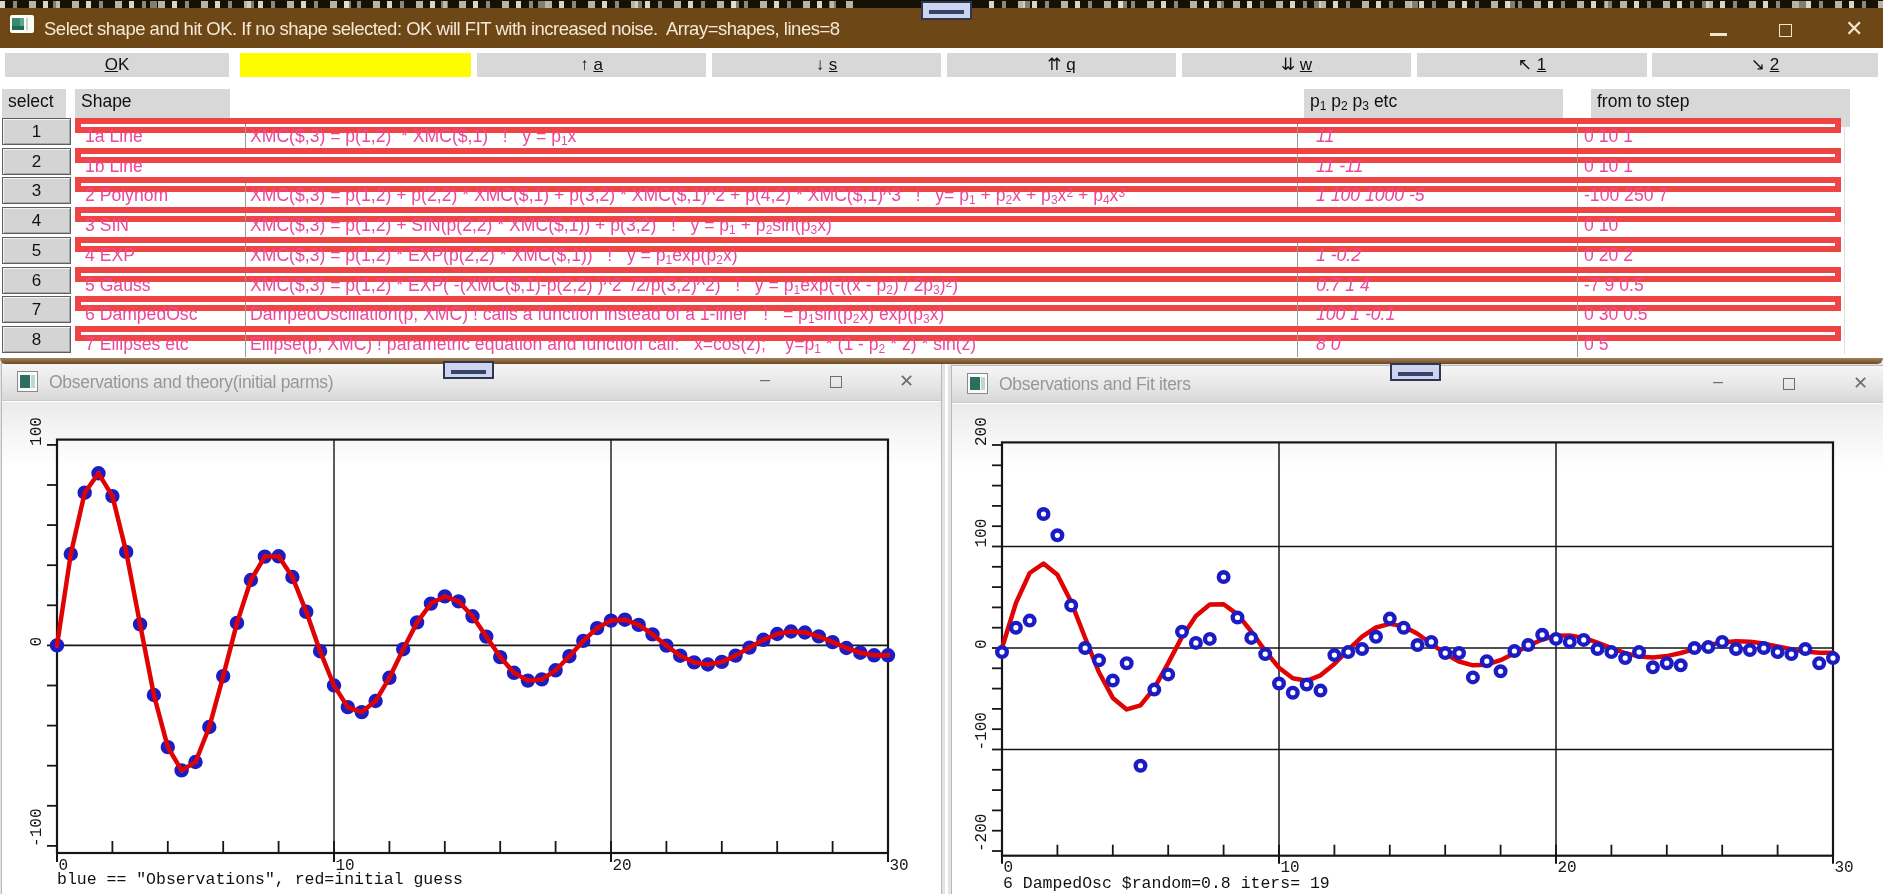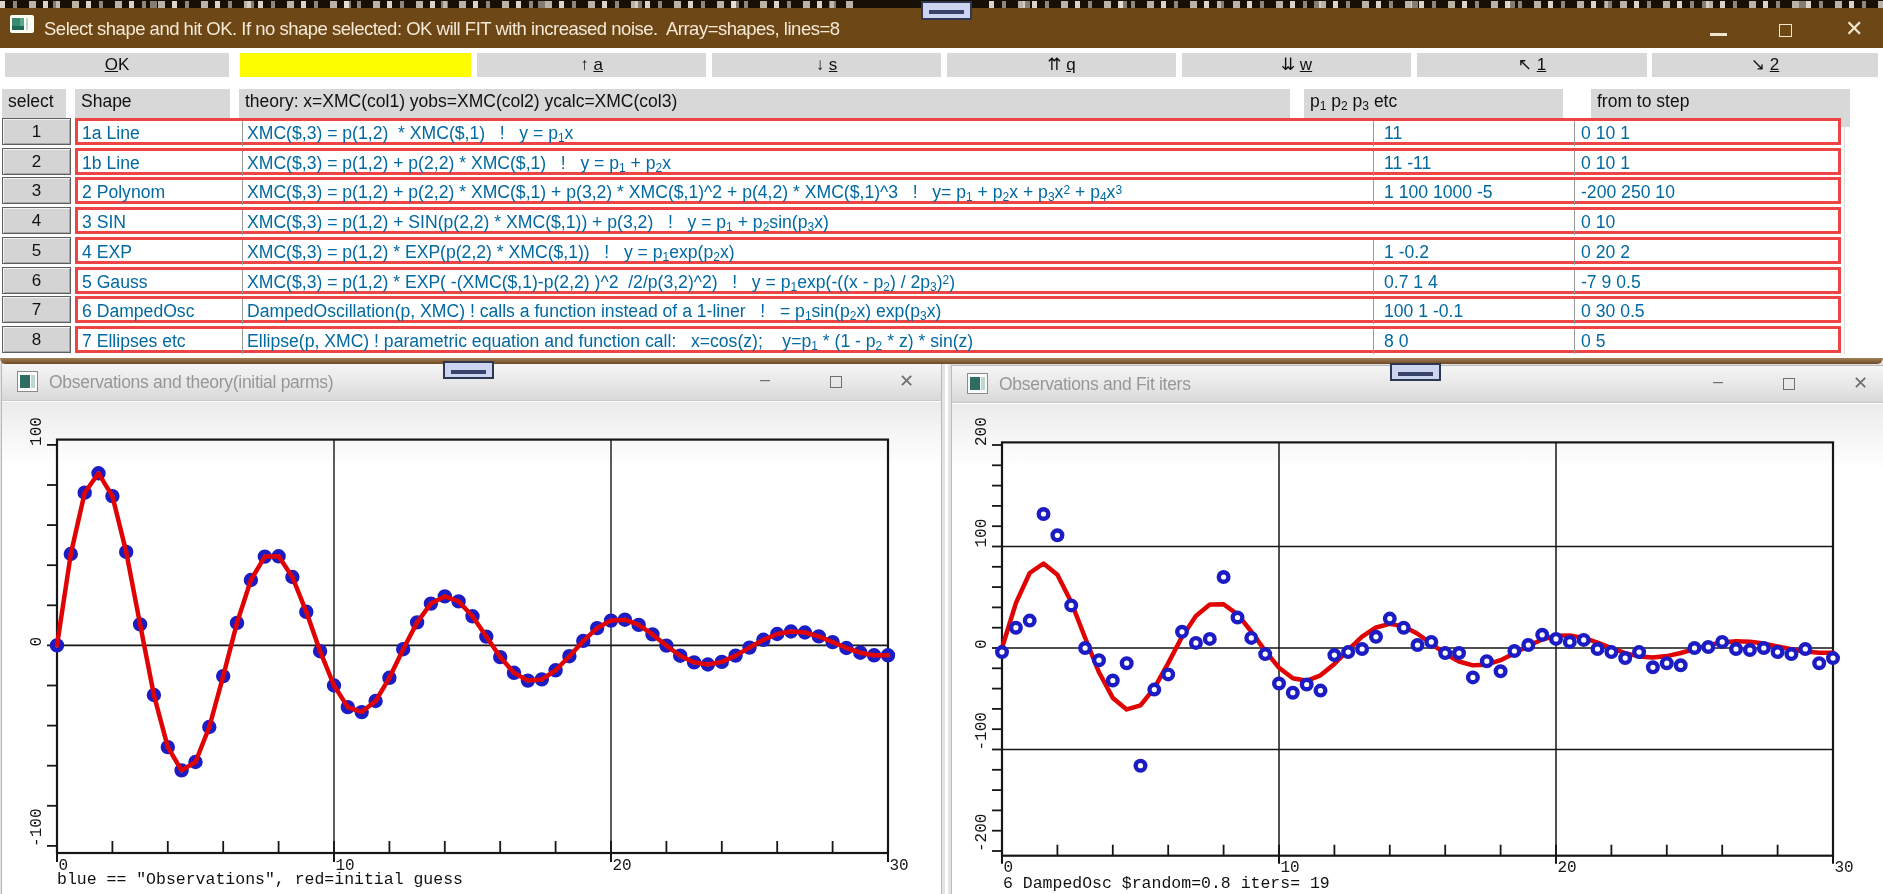--- a/index.html
+++ b/index.html
@@ -35,26 +35,26 @@
 .yellow { background:#fdfd00; }
 
 
 .hcell { position:absolute; top:89px; height:38px; background:#d8d8d8; color:#111;
   font-size:17.5px; line-height:24px; padding-left:6px; }
 
 
 .selcell { position:absolute; left:2px; width:69px; height:27px; background:#d4d4d4;
   border:1px solid #5f5f5f; box-shadow:inset 1px 1px 0 #f2f2f2, inset -1px -1px 0 #a8a8a8;
   text-align:center; font-size:17px; line-height:25px; color:#111; }
-.drow { position:absolute; left:75px; width:1766px; height:27px; border:3px solid #ef4444;
-  background:#fff; font-size:17.6px; color:#0369a1; }
+.drow { position:absolute; left:75px; width:1766px; height:15px; border:6px solid #ef4444;
+  background:#fff; font-size:17.6px; color:#ec4899; }
 .drow > div { position:absolute; top:0; height:25px; line-height:25px; white-space:pre; overflow:hidden; }
 .c-shape { left:4px; width:158px; }
 .c-theory { left:164px; width:1056px; border-left:1px solid #999; padding-left:4px; }
-.c-p { left:1295px; width:272px; border-left:1px solid #999; padding-left:10px; }
+.c-p { left:1216px; width:272px; border-left:1px solid #999; padding-left:18px;font-style:italic; }
 .c-f { left:1496px; width:269px; border-left:1px solid #999; padding-left:6px; }
 sub { font-size:12px; line-height:0; vertical-align:-3px; }
 sup { font-size:12px; line-height:0; vertical-align:4px; }
 
 
 #topwin-bottom { position:absolute; left:0; top:358px; width:1883px; height:5.5px; z-index:2;
   background:linear-gradient(#a5815a,#6b4723); border-radius:0 0 6px 6px; }
 
 
 .pwin { position:absolute; background:#fff; border:1px solid #b9b9b9; box-shadow:0 0 0 3px #e3e3e3; z-index:1; }
@@ -96,44 +96,42 @@
     <div class="yellow" style="left:240px;width:231px;"></div>
     <div class="btn" style="left:477px;width:229px;">↑ <u>a</u></div>
     <div class="btn" style="left:712px;width:229px;">↓ <u>s</u></div>
     <div class="btn" style="left:947px;width:229px;">⇈ <u>q</u></div>
     <div class="btn" style="left:1182px;width:229px;">⇊ <u>w</u></div>
     <div class="btn" style="left:1417px;width:230px;">↖ <u>1</u></div>
     <div class="btn" style="left:1652px;width:226px;">↘ <u>2</u></div>
 
   <div class="hcell" style="left:2px;width:64px;">select</div>
   <div class="hcell" style="left:75px;width:155px;">Shape</div>
-  <div class="hcell" style="left:239px;width:1051px;">theory: x=XMC(col1) yobs=XMC(col2) ycalc=XMC(col3)</div>
   <div class="hcell" style="left:1304px;width:259px;">p<sub>1</sub> p<sub>2</sub> p<sub>3</sub> etc</div>
   <div class="hcell" style="left:1576px;width:259px;margin-left:15px;">from to step</div>
 
 <div class="selcell" style="top:118px;">1</div>
 <div class="drow" style="top:118px;">
   <div class="c-shape">1a Line</div>
   <div class="c-theory">XMC($,3) = p(1,2)  * XMC($,1)   !   y = p<sub>1</sub>x</div>
   <div class="c-p">11</div>
   <div class="c-f">0 10 1</div>
 </div>
 <div class="selcell" style="top:148px;">2</div>
 <div class="drow" style="top:148px;">
   <div class="c-shape">1b Line</div>
-  <div class="c-theory">XMC($,3) = p(1,2) + p(2,2) * XMC($,1)   !   y = p<sub>1</sub> + p<sub>2</sub>x</div>
   <div class="c-p">11 -11</div>
   <div class="c-f">0 10 1</div>
 </div>
 <div class="selcell" style="top:177px;">3</div>
 <div class="drow" style="top:177px;">
   <div class="c-shape">2 Polynom</div>
   <div class="c-theory">XMC($,3) = p(1,2) + p(2,2) * XMC($,1) + p(3,2) * XMC($,1)^2 + p(4,2) * XMC($,1)^3   !   y= p<sub>1</sub> + p<sub>2</sub>x + p<sub>3</sub>x<sup>2</sup> + p<sub>4</sub>x<sup>3</sup></div>
   <div class="c-p">1 100 1000 -5</div>
-  <div class="c-f">-200 250 10</div>
+  <div class="c-f">-100 250 7</div>
 </div>
 <div class="selcell" style="top:207px;">4</div>
 <div class="drow" style="top:207px;">
   <div class="c-shape">3 SIN</div>
   <div class="c-theory">XMC($,3) = p(1,2) + SIN(p(2,2) * XMC($,1)) + p(3,2)   !   y = p<sub>1</sub> + p<sub>2</sub>sin(p<sub>3</sub>x)</div>
   <div class="c-f">0 10</div>
 </div>
 <div class="selcell" style="top:237px;">5</div>
 <div class="drow" style="top:237px;">
   <div class="c-shape">4 EXP</div>

